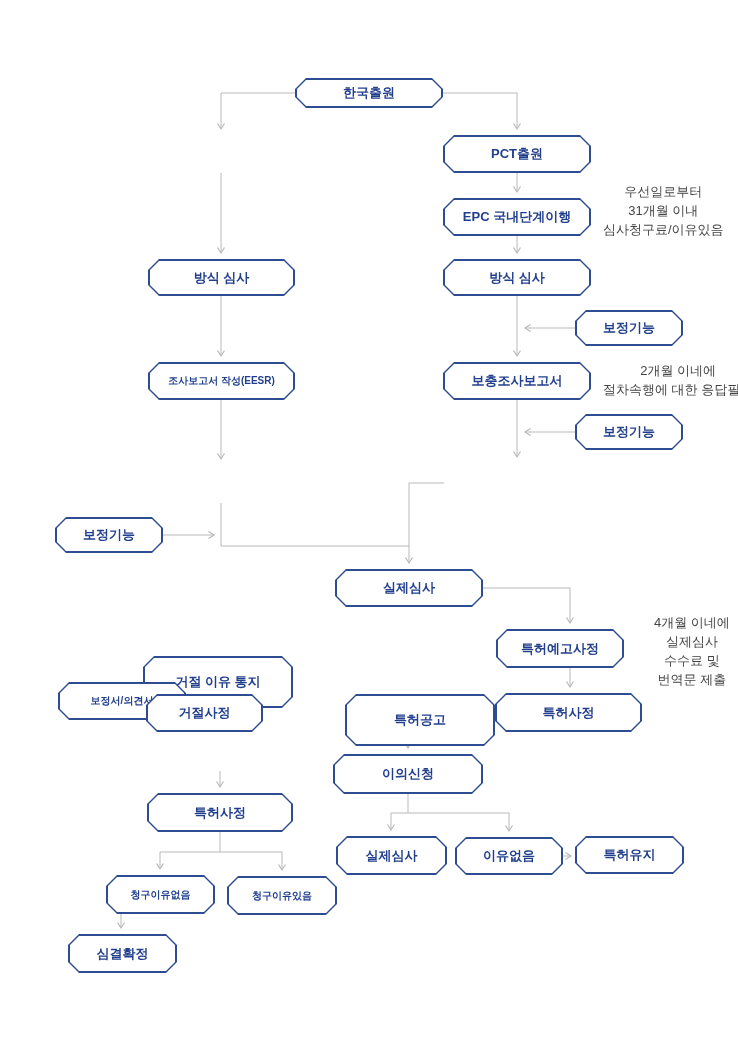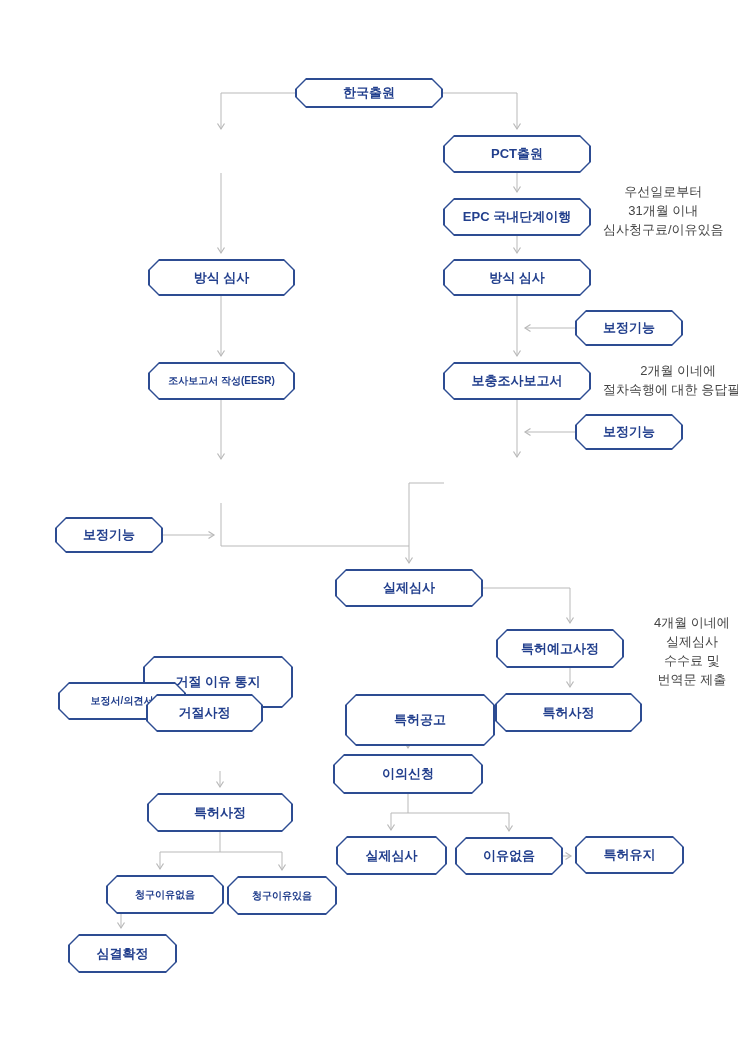--- a/index.html
+++ b/index.html
@@ -151,21 +151,21 @@
     </div>
   <div class="node" style="left:336px;top:836px;width:111px;height:39px">
       <span class="node-label">실제심사</span>
     </div>
   <div class="node" style="left:455px;top:837px;width:108px;height:38px">
       <span class="node-label">이유없음</span>
     </div>
   <div class="node" style="left:575px;top:836px;width:109px;height:38px">
       <span class="node-label">특허유지</span>
     </div>
-  <div class="node tight" style="left:106px;top:875px;width:118px;height:39px">
+  <div class="node tight" style="left:106px;top:875px;width:109px;height:39px">
       <span class="node-label">청구이유없음</span>
     </div>
   <div class="node tight" style="left:227px;top:876px;width:110px;height:39px">
       <span class="node-label">청구이유있음</span>
     </div>
   <div class="node" style="left:68px;top:934px;width:109px;height:39px">
       <span class="node-label">심결확정</span>
     </div>
 
   <div class="annotation" style="left:603px;top:182px">

